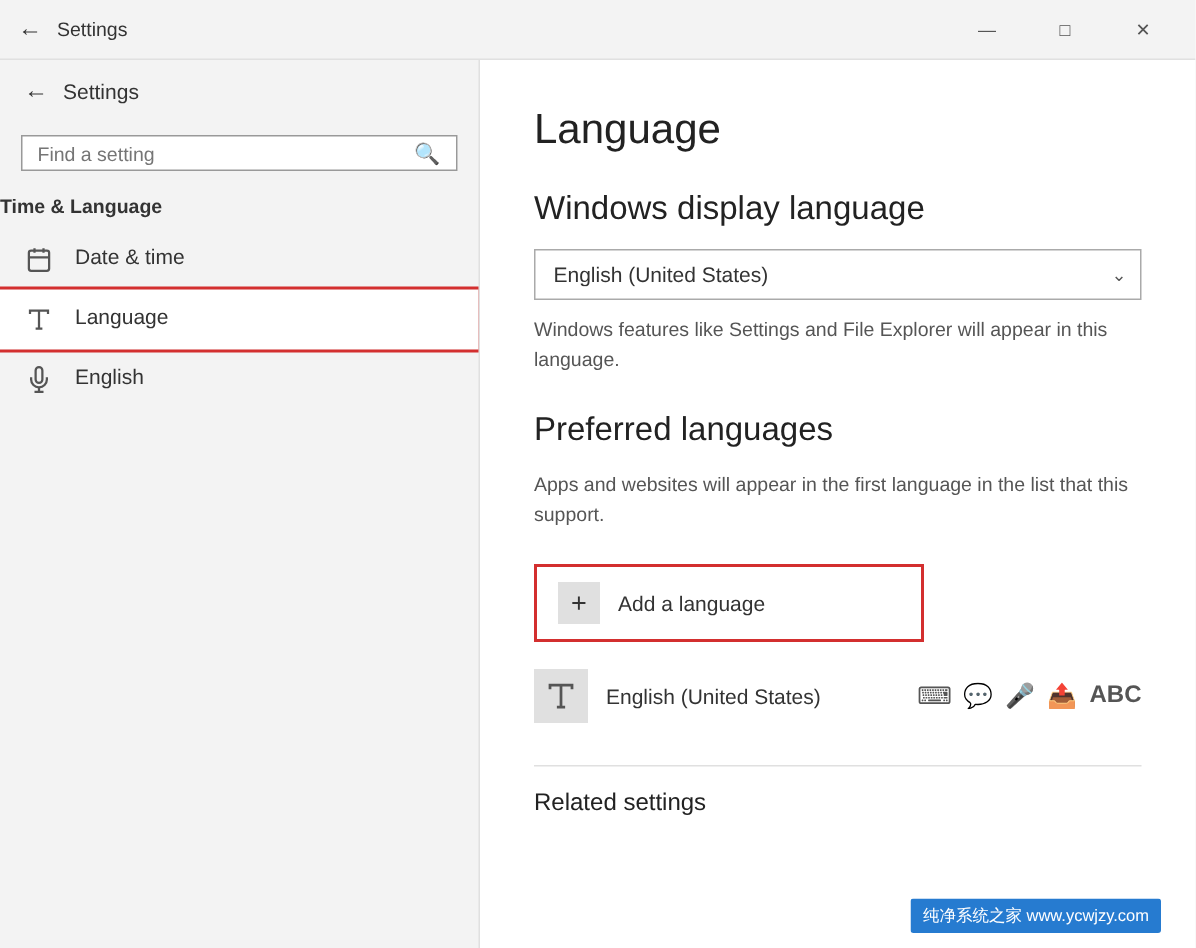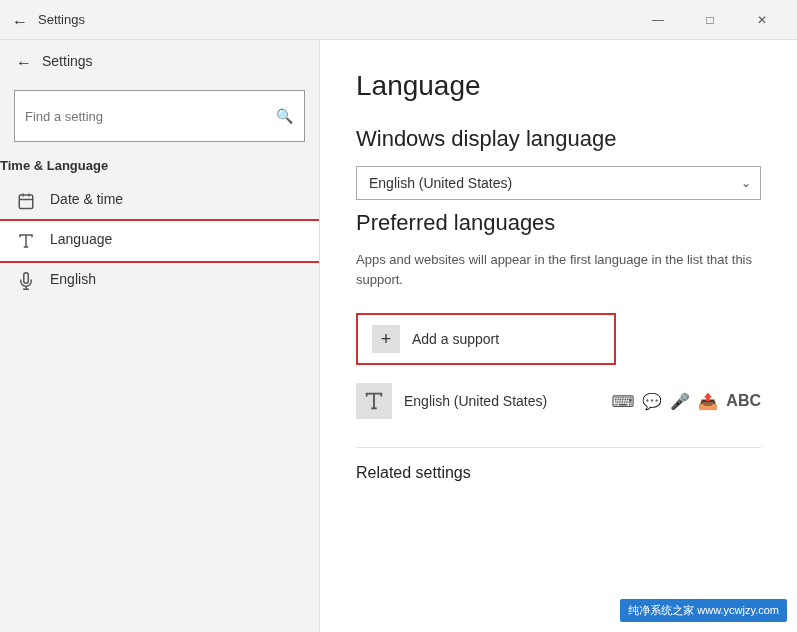--- a/index.html
+++ b/index.html
@@ -71,21 +71,21 @@
     .back-label {
       font-size: 14px;
       color: #333;
     }
     .search-box {
       margin: 8px 14px 12px 14px;
       display: flex;
       align-items: center;
       border: 1px solid #999;
       background: white;
-      height: 52px;
+      height: 24px;
       padding: 0 10px;
       gap: 8px;
     }
     .search-box input {
       border: none;
       outline: none;
       flex: 1;
       font-size: 13px;
       color: #555;
       background: transparent;
@@ -237,21 +237,21 @@
       margin-top: 18px;
       font-size: 16px;
       font-weight: 400;
       color: #222;
       border-top: 1px solid #e0e0e0;
       padding-top: 16px;
     }
     .watermark {
       position: fixed;
       bottom: 10px;
-      right: 10px;
+      right: 23px;
       background: rgba(0,100,200,0.85);
       color: white;
       font-size: 11px;
       padding: 4px 8px;
       border-radius: 2px;
       text-align: center;
     }
   </style>
 </head>
 <body>
@@ -323,28 +323,29 @@
   <div class="main-panel">
     <h1 class="page-title">Language</h1>
 
     <h2 class="section-title">Windows display language</h2>
     <div class="dropdown-wrapper">
       <select style="width:100%;border:1px solid #aaa;padding:8px 12px;font-size:14px;color:#333;background:white;appearance:none;cursor:pointer;padding-right:30px;">
         <option>English (United States)</option>
       </select>
       <span class="dropdown-arrow">⌄</span>
     </div>
+    <p class="description-text">Windows features like Settings and File Explorer will appear in this language.</p>
 
     <div class="preferred-section">
       <h2 class="section-title">Preferred languages</h2>
       <p class="description-text">Apps and websites will appear in the first language in the list that this support.</p>
 
       <div class="add-language-btn">
         <div class="plus-icon-box">+</div>
-        <span class="add-lang-label">Add a support</span>
+        <span class="add-lang-label">Add a language</span>
       </div>
 
       <div class="lang-item">
         <div class="lang-item-left">
           <div class="lang-icon-box">
             <svg width="22" height="22" viewBox="0 0 24 24" fill="none" stroke="#555" stroke-width="2">
               <polyline points="4 7 4 4 20 4 20 7"></polyline>
               <line x1="9" y1="20" x2="15" y2="20"></line>
               <line x1="12" y1="4" x2="12" y2="20"></line>
             </svg>

